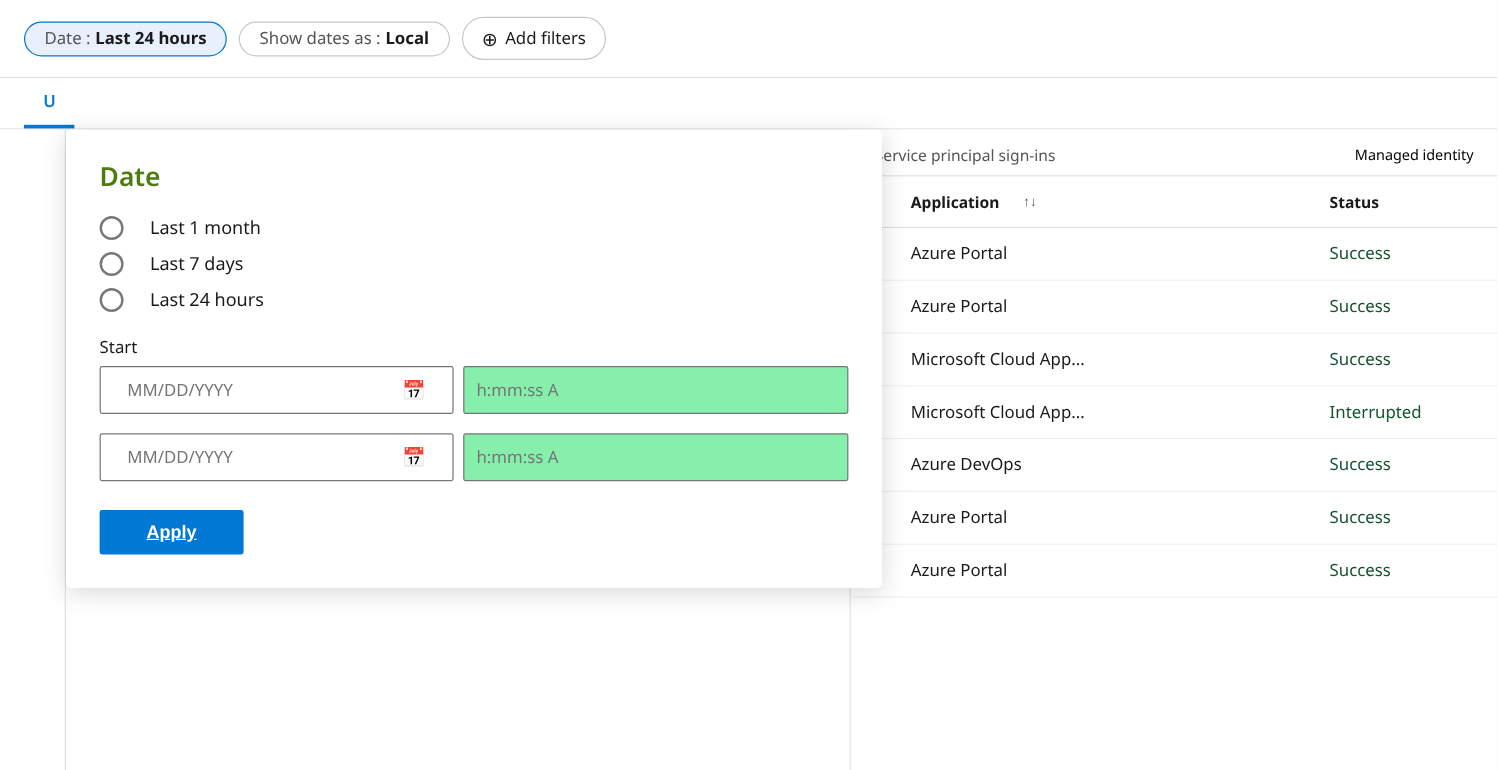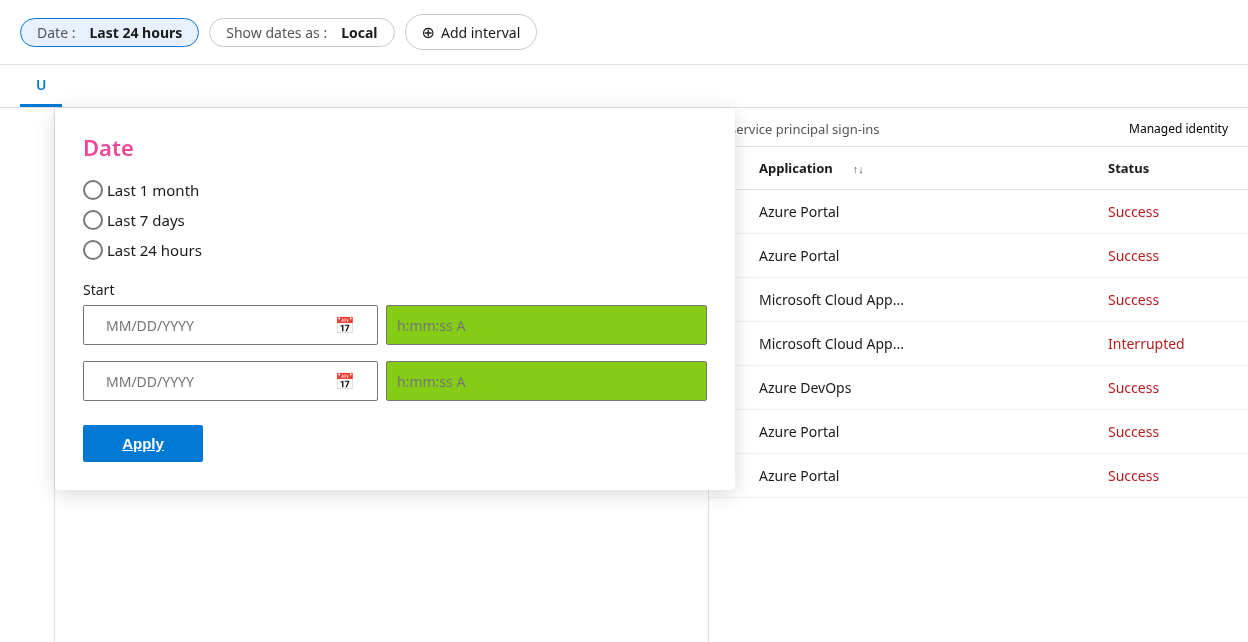--- a/index.html
+++ b/index.html
@@ -25,21 +25,21 @@
       padding: 14px 20px;
       background: #fff;
       border-bottom: 1px solid #e0e0e0;
       position: relative;
       z-index: 10;
     }
 
     .filter-pill {
       display: flex;
       align-items: flex-end;
-      gap: 14px;
+      gap: 4px;
       padding: 4px 16px;
       border-radius: 20px;
       border: 1.5px solid #0078d4;
       background: #e8f0fe;
       font-size: 14px;
       color: #1a1a1a;
       cursor: pointer;
       white-space: nowrap;
     }
 
@@ -110,35 +110,35 @@
       background: #fff;
       box-shadow: 0 4px 20px rgba(0,0,0,0.15);
       border-radius: 4px;
       padding: 24px 28px 28px 28px;
       z-index: 100;
     }
 
     .date-title {
       font-size: 22px;
       font-weight: 600;
-      color: #ec4899;
+      color: #4d7c0f;
       margin-bottom: 18px;
     }
 
     .radio-group {
       display: flex;
       flex-direction: column;
       gap: 10px;
       margin-bottom: 20px;
     }
 
     .radio-option {
       display: flex;
       align-items: center;
-      gap: 4px;
+      gap: 22px;
       cursor: pointer;
       font-size: 15px;
       color: #1a1a1a;
     }
 
     .radio-circle {
       width: 20px;
       height: 20px;
       border-radius: 50%;
       border: 2px solid #777;
@@ -204,21 +204,21 @@
       color: #605e5c;
       font-size: 16px;
       cursor: pointer;
     }
 
     .time-input-wrapper {
       display: flex;
       align-items: center;
       border: 1.5px solid #767676;
       border-radius: 2px;
-      background: #84cc16;
+      background: #86efac;
       flex: 1;
       padding: 8px 10px;
     }
 
     .time-input-wrapper input {
       border: none;
       outline: none;
       font-size: 14px;
       color: #605e5c;
       background: transparent;
@@ -287,21 +287,21 @@
       font-size: 14px;
       color: #1a1a1a;
     }
 
     .table-row-item .col-app-val {
       flex: 1;
     }
 
     .table-row-item .col-status-val {
       width: 120px;
-      color: #b91c1c;
+      color: #14532d;
     }
 
     .table-row-item .col-down-val {
       width: 30px;
     }
 
     
     .table-section-label {
       padding: 12px 20px 0 20px;
       font-size: 13px;
@@ -333,21 +333,21 @@
     <div class="filter-pill">
       <span class="pill-label">Date : </span>
       <span class="pill-value">Last 24 hours</span>
     </div>
     <div class="filter-pill filter-pill-plain">
       <span class="pill-label">Show dates as : </span>
       <span class="pill-value">Local</span>
     </div>
     <div class="add-filters-btn">
       <span style="font-size:16px;">⊕</span>
-      <span>Add interval</span>
+      <span>Add filters</span>
     </div>
   </div>
 
   <div class="tab-bar">
     <div class="tab-item active">
       <span>U</span>
     </div>
   </div>
 
   <div class="main-content">

